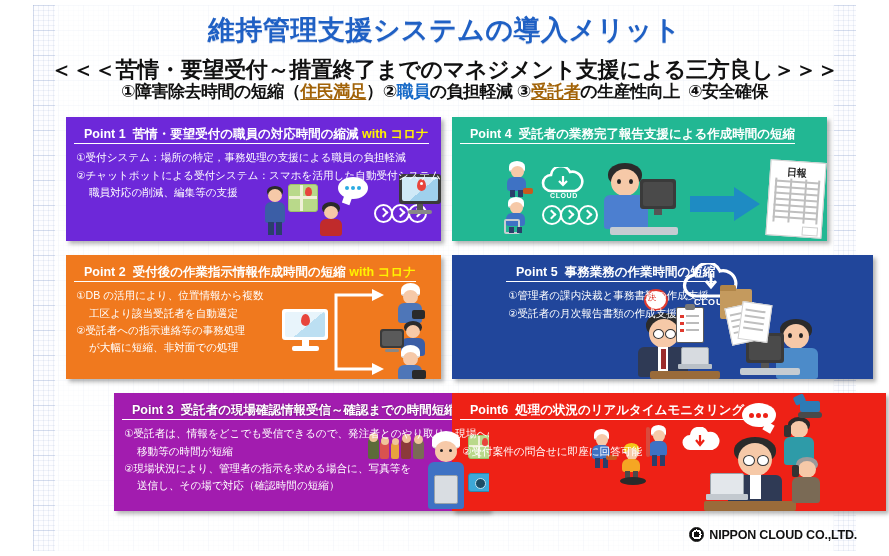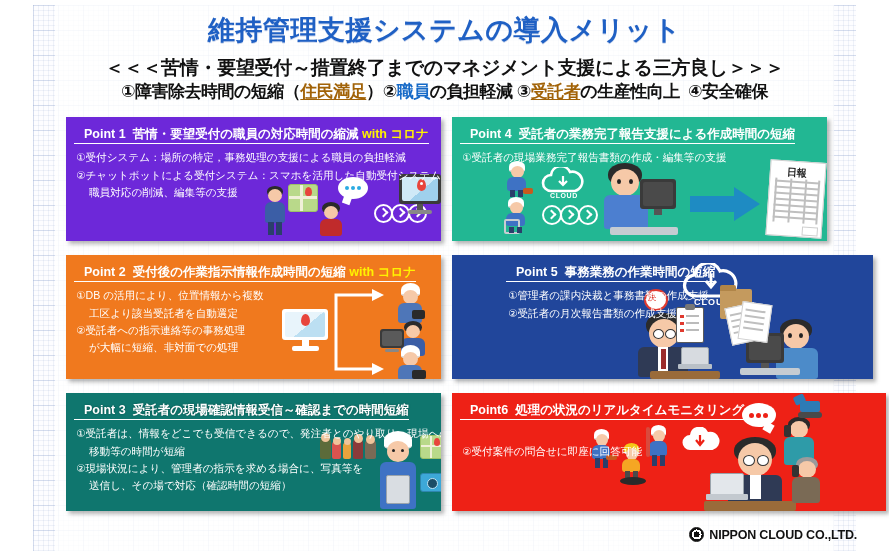--- a/index.html
+++ b/index.html
@@ -30,21 +30,21 @@
   #content{position:absolute;left:0;top:0;width:889px;height:556px;}
 
   
   .title{
     position:absolute;left:0;top:12px;width:889px;text-align:center;
     font-size:27px;font-weight:bold;color:#1F60C4;letter-spacing:.5px;
     text-shadow:0 1px 0 #cfd9ee;
   }
   .subtitle{
     position:absolute;left:0;top:55px;width:889px;text-align:center;
-    font-size:19px;font-weight:bold;color:#111;letter-spacing:-.3px;
+    font-size:22px;font-weight:bold;color:#111;letter-spacing:-.3px;
   }
   .benefits{
     position:absolute;left:0;top:80px;width:889px;text-align:center;
     font-size:17px;font-weight:bold;color:#111;letter-spacing:-.5px;
     white-space:nowrap;
   }
   .hl{color:#1569C7;}
   .hl-u{color:#a16207;text-decoration:underline;text-underline-offset:2px;}
 
   
@@ -64,21 +64,21 @@
   .p-body{
     position:relative;z-index:3;
     margin:5px 0 0 10px;font-size:10.6px;color:#fff;line-height:1.62;
     white-space:nowrap;font-weight:500;
   }
   .p-body .ind{padding-left:13px;display:block;}
 
   
   .c-blue  {background:#6d28d9;}
   .c-orange{background:#F0791E;}
-  .c-green {background:#0f766e;}
+  .c-green {background:#a21caf;margin-left:48px;}
   .c-teal  {background:#22B793;}
   .c-navy  {background:#21469B;}
   .c-red   {background:#EE2116;}
 
   .c-green .p-head{color:#ffffff;text-shadow:0 0 2px rgba(0,0,0,.35);}
   .c-green .p-body{color:#ffffff;}
 
   
   .art{position:absolute;z-index:2;}
 
@@ -282,23 +282,20 @@
         <div class="art" style="left:104px;top:42px;width:22px;height:17px;border-radius:3px;background:#3DA8D8;border:1px solid #2e86ad;">
           <div style="position:absolute;left:6px;top:4px;width:9px;height:9px;border-radius:50%;background:#1c4d66;border:1.5px solid #bfe4f4;"></div>
         </div>
       </div>
     </div>
 
     <div class="panel c-teal" style="left:452px;top:117px;width:375px;height:124px;">
       <div class="p-head">
         <span>Point 4</span>&nbsp;&nbsp;<span>受託者の業務完了報告支援による作成時間の短縮</span>
       </div>
-      <div class="p-body">
-        <span>①受託者の現場業務完了報告書類の作成・編集等の支援</span>
-      </div>
       <div class="art" style="left:20px;top:44px;width:355px;height:80px;">
 
         <div class="person" style="left:32px;top:0px;width:26px;height:36px;">
           <div class="helmet" style="left:5px;top:0;width:16px;height:9px;"></div>
           <div class="head" style="left:7px;top:5px;width:13px;height:12px;background:#F6C9A8;"></div>
           <div class="body-sh" style="left:3px;top:16px;width:19px;height:14px;background:#3E72C4;"></div>
           <div style="position:absolute;left:6px;top:29px;width:5px;height:7px;background:#2B3F6B;"></div>
           <div style="position:absolute;left:14px;top:29px;width:5px;height:7px;background:#2B3F6B;"></div>
           <div style="position:absolute;left:19px;top:27px;width:10px;height:6px;background:#C85A1E;border-radius:2px;"></div>
         </div>

